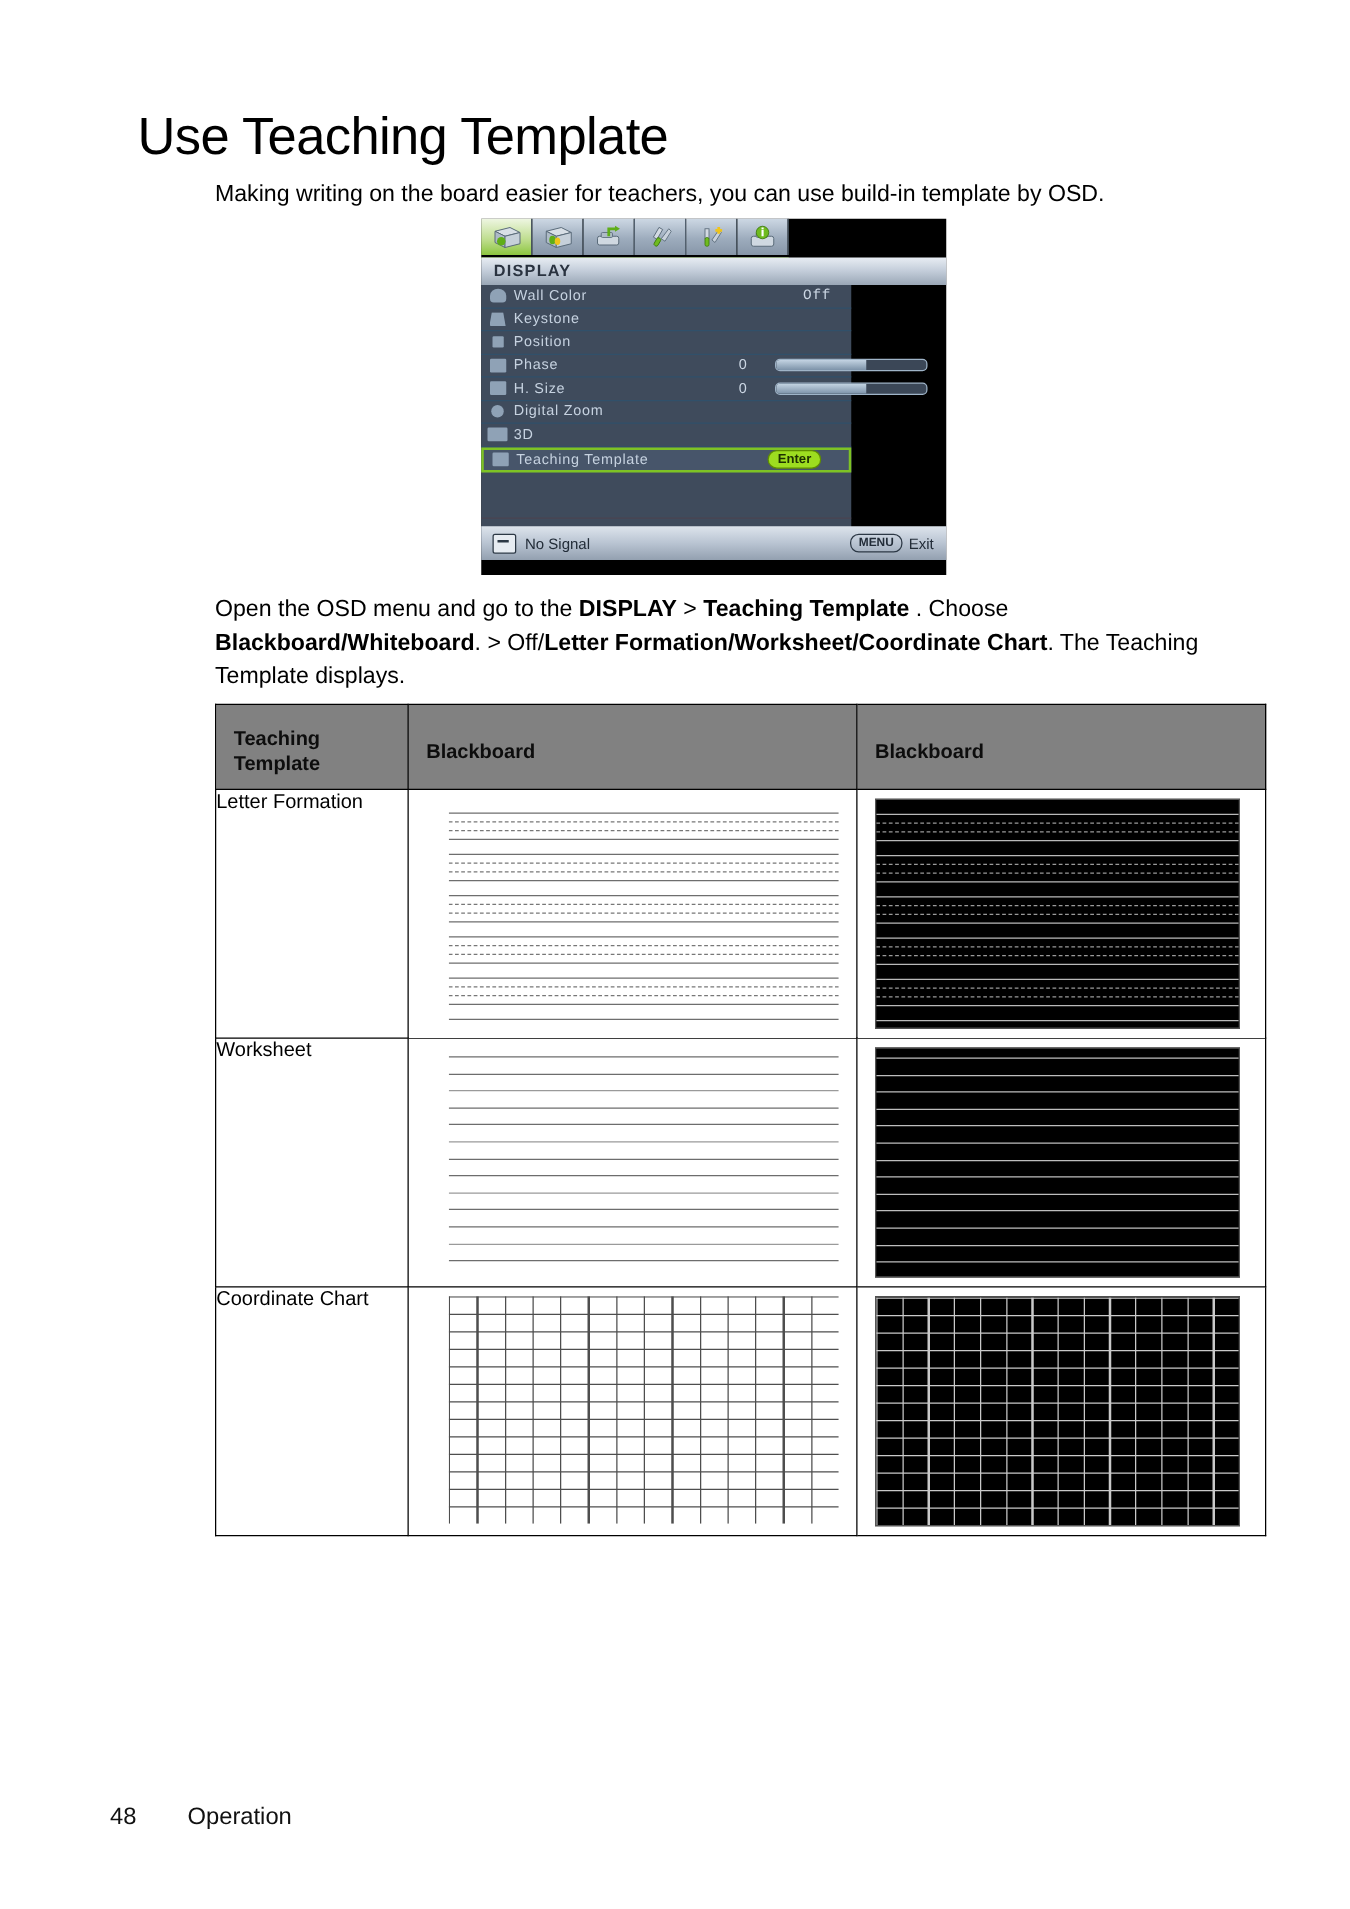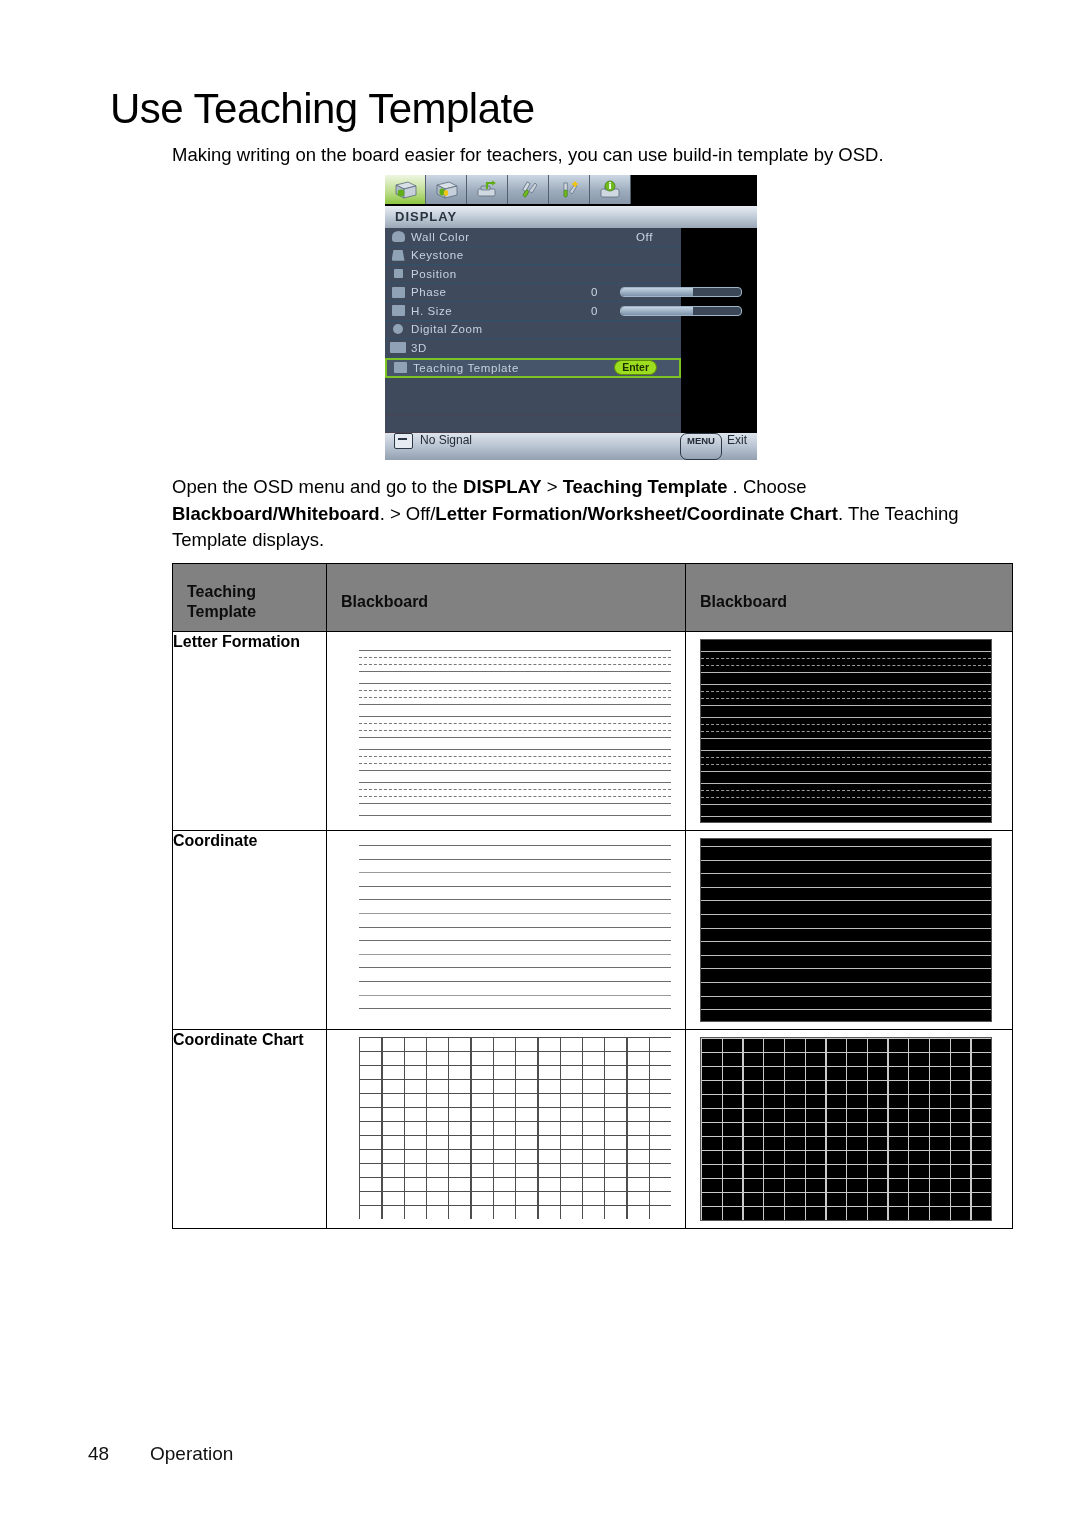--- a/index.html
+++ b/index.html
@@ -119,21 +119,22 @@
   .osd-label {
     font-size: 11.5px;
     color: #c6d2e0;
     letter-spacing: 0.6px;
     flex: 1 1 auto;
   }
   .osd-value {
     font-size: 11.5px;
     color: #ccd7e4;
     letter-spacing: 0.6px;
-    padding-right: 28px;
+    padding-right: 16px;
+    font-family: Liberation Mono, monospace;
   }
   .osd-num {
     font-size: 11.5px;
     color: #ccd7e4;
     position: absolute;
     left: 206px;
   }
   .osd-bar {
     position: absolute;
     left: 235px;
@@ -157,25 +158,26 @@
     color: #1d3000;
     border: 1px solid #5f8d00;
     border-radius: 8px;
     font-size: 10.5px;
     font-weight: bold;
     padding: 0 7px;
     line-height: 13px;
   }
   .osd-foot {
     position: absolute;
-    left: 0; bottom: 0;
+    left: 0; bottom: 12px;
     width: 372px;
     height: 27px;
     background: linear-gradient(180deg, #dde4ec 0%, #b9c4d2 50%, #93a0b0 100%);
     display: flex;
+    align-items: center;
     font-size: 12px;
     color: #222c38;
   }
   .foot-ico {
     width: 17px; height: 14px;
     margin: 0 7px 0 9px;
     border: 1.5px solid #2c3845;
     border-radius: 2px;
     position: relative;
     background: #e7ecf2;
@@ -234,21 +236,21 @@
     padding: 8px 0 0 14px;
     line-height: 1.25;
     vertical-align: middle;
   }
   .col-a { width: 139px; }
   .col-b { width: 344px; }
   .col-c { width: 312px; }
 
   .row-label {
     font-size: 16px;
-    font-weight: bold;
+    font-weight: normal;
     padding: 10px 0 0 14px;
     line-height: 1.28;
     background: #fff;
   }
   .cell-canvas { background: #fff; position: relative; }
   .canvas-box {
     position: relative;
     margin: 7px 14px 7px 32px;
     height: 182px;
     overflow: hidden;
@@ -561,21 +563,21 @@
               <div class="lf-inner"></div>
               <div class="lf-solid"></div>
             </div>
             <div class="lf-gap"></div>
             <div class="lf-solid"></div>
           </div>
     </td>
   </tr>
 
   <tr>
-    <td class="row-label">Coordinate</td>
+    <td class="row-label">Worksheet</td>
     <td class="cell-canvas">
       <div class="canvas-box" id="ws-light">
             <div class="ws-gap" style="height:7px"></div>
             <div class="ws-line"></div>
             <div class="ws-gap"></div>
             <div class="ws-line"></div>
             <div class="ws-gap"></div>
             <div class="ws-line thin"></div>
             <div class="ws-gap"></div>
             <div class="ws-line"></div>

